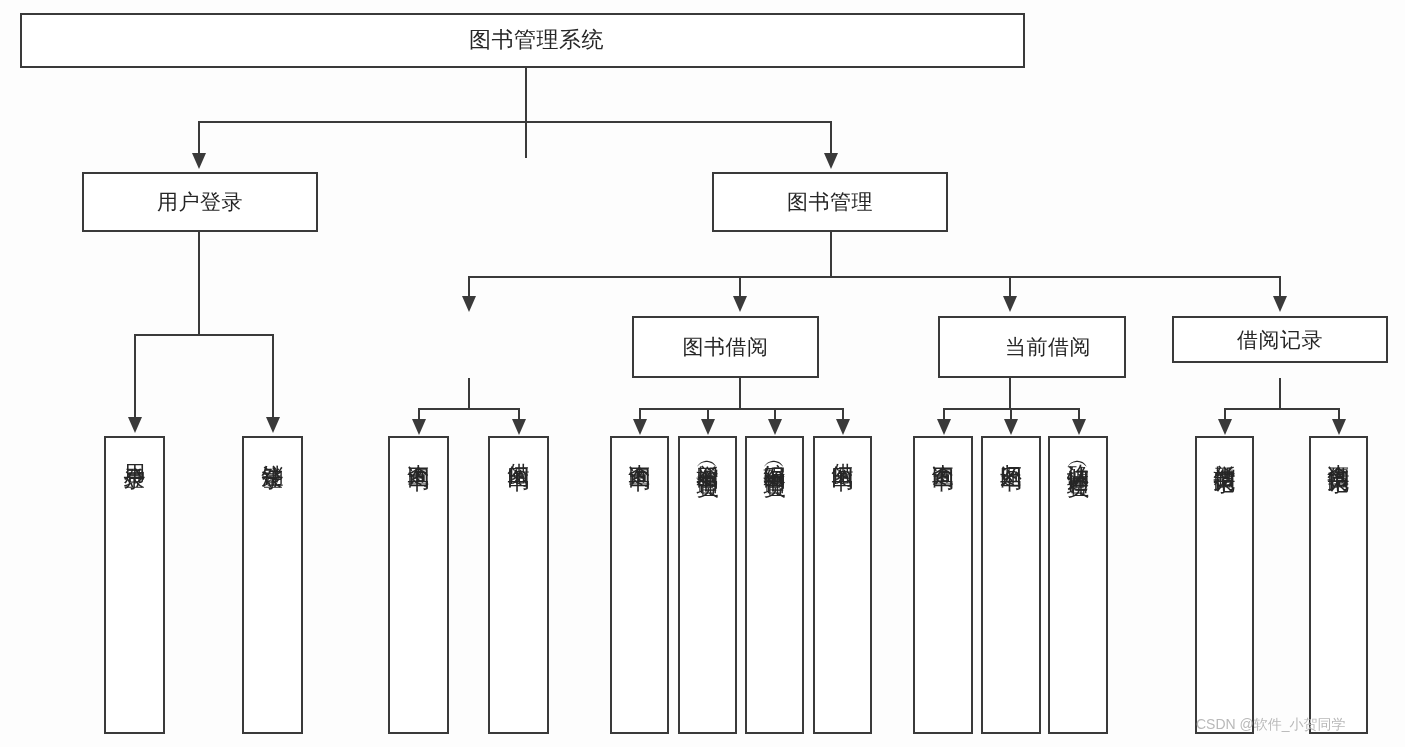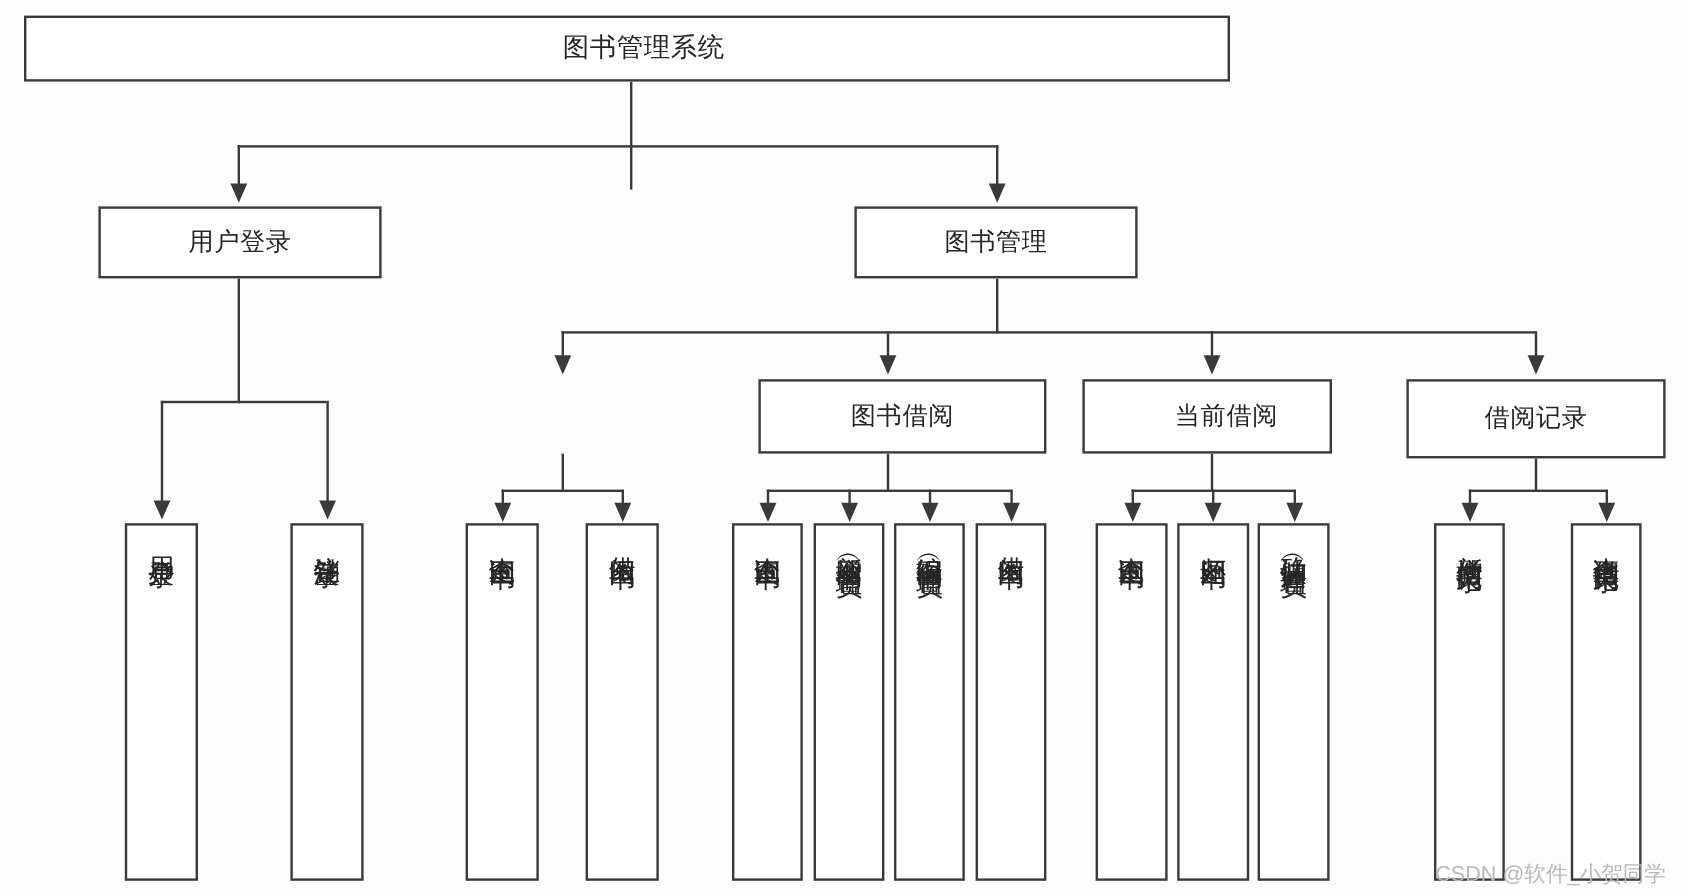--- a/index.html
+++ b/index.html
@@ -72,21 +72,21 @@
     width: 0; height: 0;
     border-left: 7px solid transparent;
     border-right: 7px solid transparent;
     border-top: 16px solid #3a3a3a;
     z-index: 2;
   }
   
   #watermark {
     position: absolute;
     color: #b9b9b9;
-    font-size: 18px;
+    font-size: 14px;
     white-space: nowrap;
     z-index: 5;
     font-family: "Liberation Sans", "DejaVu Sans", sans-serif;
   }
 </style>
 </head>
 <body>
 
 <div id="canvas">
 
@@ -154,27 +154,27 @@
     <span class="lbl">图书管理系统</span>
   </div>
 
   <div class="node h" style="left:82px; top:172px; width:236px; height:60px;">
     <span class="lbl">用户登录</span>
   </div>
   <div class="node h" style="left:712px; top:172px; width:236px; height:60px;">
     <span class="lbl">图书管理</span>
   </div>
 
-  <div class="node h" style="left:632px; top:316px; width:240px; height:62px;">
+  <div class="node h" style="left:632px; top:316px; width:187px; height:62px;">
     <span class="lbl">图书借阅</span>
   </div>
-  <div class="node h" style="left:902px; top:316px; width:208px; height:62px;padding-left:32px;">
+  <div class="node h" style="left:938px; top:316px; width:188px; height:62px;padding-left:32px;">
     <span class="lbl">当前借阅</span>
   </div>
-  <div class="node h" style="left:1172px; top:316px; width:216px; height:66px;">
+  <div class="node h" style="left:1172px; top:316px; width:216px; height:47px;">
     <span class="lbl">借阅记录</span>
   </div>
 
   <div class="node v" style="left:104px; top:436px; width:61px; height:298px;">
     <span class="lbl">用户登录</span>
   </div>
   <div class="node v" style="left:242px; top:436px; width:61px; height:298px;">
     <span class="lbl">注销登录</span>
   </div>
 

